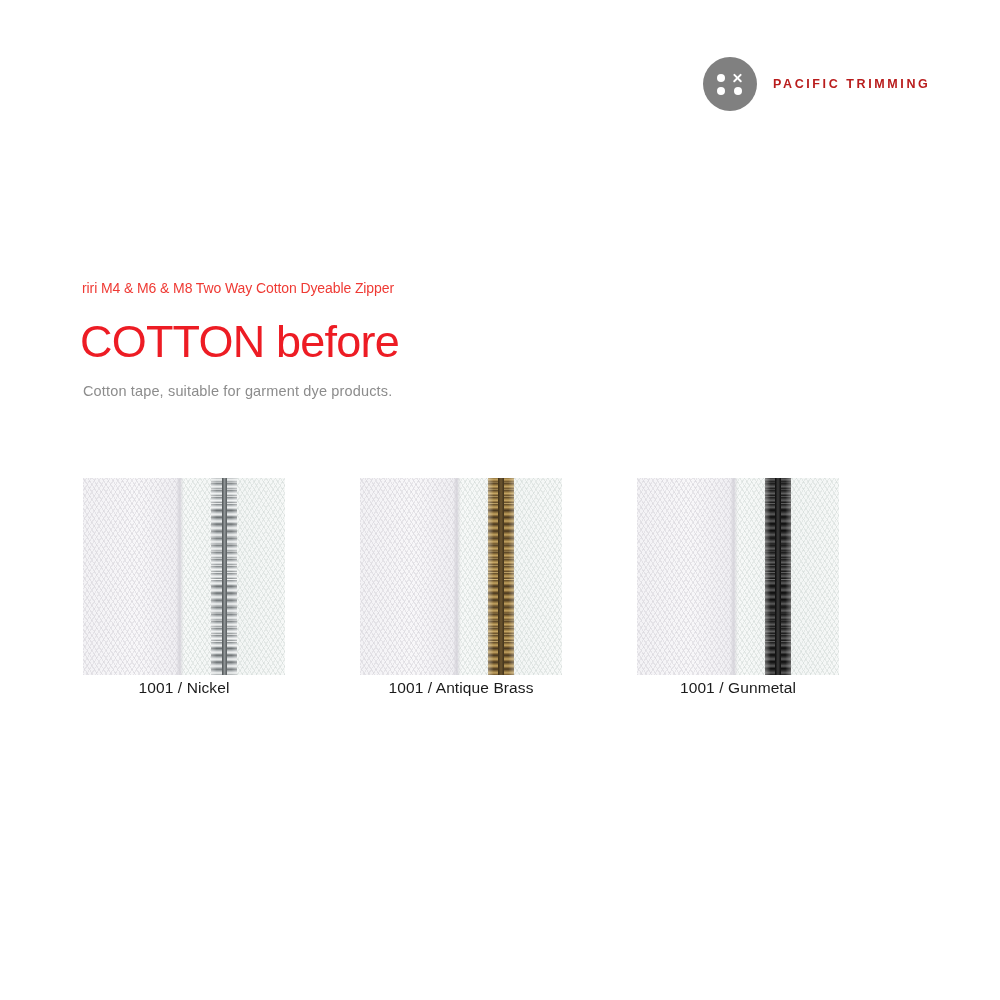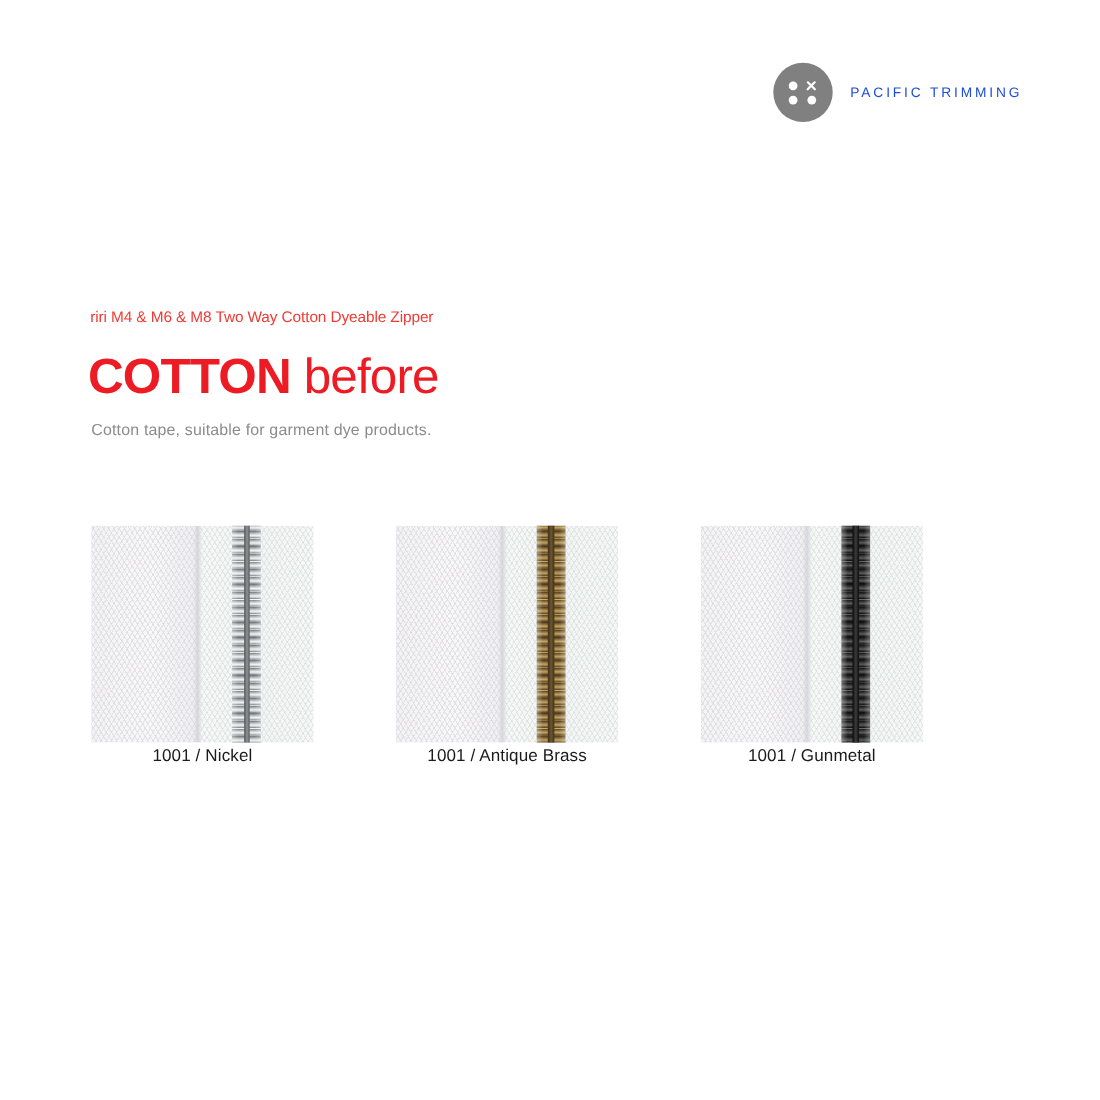--- a/index.html
+++ b/index.html
@@ -46,43 +46,43 @@
     left:0; top:4.5px;
     width:11px; height:2.2px;
     background:#ffffff;
     border-radius:1px;
   }
   .brand-mark .xmark span:nth-child(1){ transform:rotate(45deg); }
   .brand-mark .xmark span:nth-child(2){ transform:rotate(-45deg); }
   .brand-name {
     font-size:12.5px;
     letter-spacing:2.6px;
-    color:#1d4ed8;
-    font-weight:400;
+    color:#b91c1c;
+    font-weight:700;
     white-space:nowrap;
   }
 
   
   .eyebrow {
     position:absolute;
     left:82px; top:280px;
     font-size:14px;
     color:#ef3a34;
     letter-spacing:-0.1px;
     white-space:nowrap;
   }
   .headline {
     position:absolute;
     left:80px; top:316px;
     font-size:45px;
     color:#ed1c24;
     letter-spacing:-0.8px;
     white-space:nowrap;
   }
-  .headline .strong { font-weight:700; }
+  .headline .strong { font-weight:400; }
 
   .desc {
     position:absolute;
     left:83px; top:380px;
     font-size:14.5px;
     line-height:22.5px;
     color:#8c8c8c;
     letter-spacing:0.15px;
   }
   .desc div { white-space:nowrap; }

